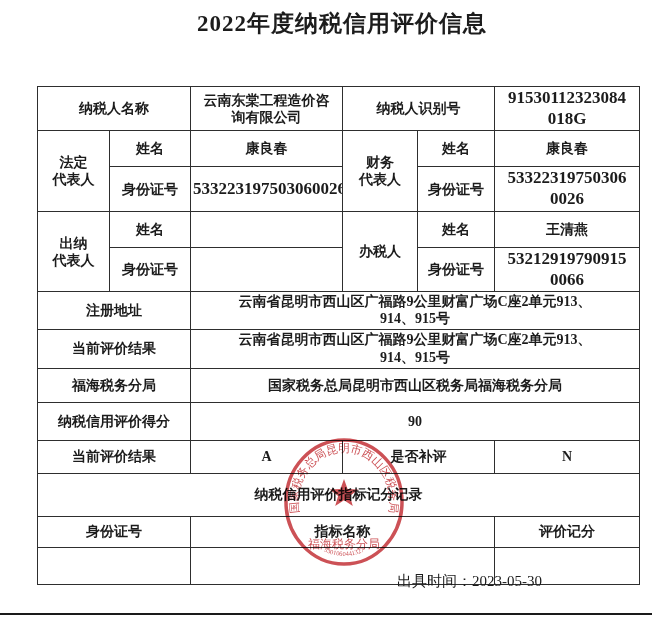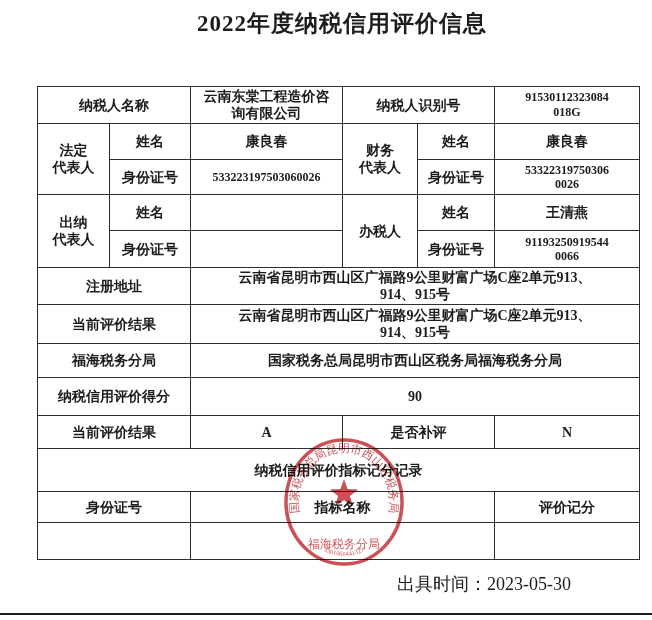--- a/index.html
+++ b/index.html
@@ -17,32 +17,32 @@
     border-collapse:collapse; table-layout:fixed; width:602px;
     font-size:14px;
     font-weight:bold;
   }
   table.info td {
     border:1px solid #2e2e2e;
     text-align:center; vertical-align:middle;
     padding:1px 2px; line-height:1.22;
     white-space:pre-line; overflow:hidden;
   }
-  td.num { font-size:12px; letter-spacing:0px;margin-top:40px; }
+  td.num { font-size:17px; letter-spacing:0px;margin-top:40px; }
   .seal {
     position:absolute; left:282px; top:436px; width:124px; height:134px;
     mix-blend-mode:multiply; opacity:0.88; pointer-events:none;
   }
   .seal text { font-family:"Liberation Serif","DejaVu Serif",serif; }
   .footer-authority {
     position:absolute; left:42px; top:566px; width:276px;
     text-align:center; font-size:15px; white-space:pre-line; line-height:1.18;
   }
   .footer-issue {
-    position:absolute; left:397px; top:572px; font-size:18px;
+    position:absolute; left:397px; top:572px; font-size:15px;
   }
   .bottom-rule {
     position:absolute; left:0; top:613px; width:652px; height:2px;
     background:#1a1a1a;
   }
 </style>
 </head>
 <body>
 
 <div class="page">
@@ -90,21 +90,21 @@
         <td>姓名</td>
         <td></td>
         <td rowspan="2">办税人</td>
         <td>姓名</td>
         <td>王清燕</td>
       </tr>
       <tr style="height:37px">
         <td>身份证号</td>
         <td class="num"></td>
         <td>身份证号</td>
-        <td class="num">91193250919544
+        <td class="num">53212919790915
 0066</td>
       </tr>
       <tr style="height:36px">
         <td colspan="2">注册地址</td>
         <td colspan="4">云南省昆明市西山区广福路9公里财富广场C座2单元913、
 914、915号</td>
       </tr>
       <tr style="height:39px">
         <td colspan="2">当前评价结果</td>
         <td colspan="4">云南省昆明市西山区广福路9公里财富广场C座2单元913、

